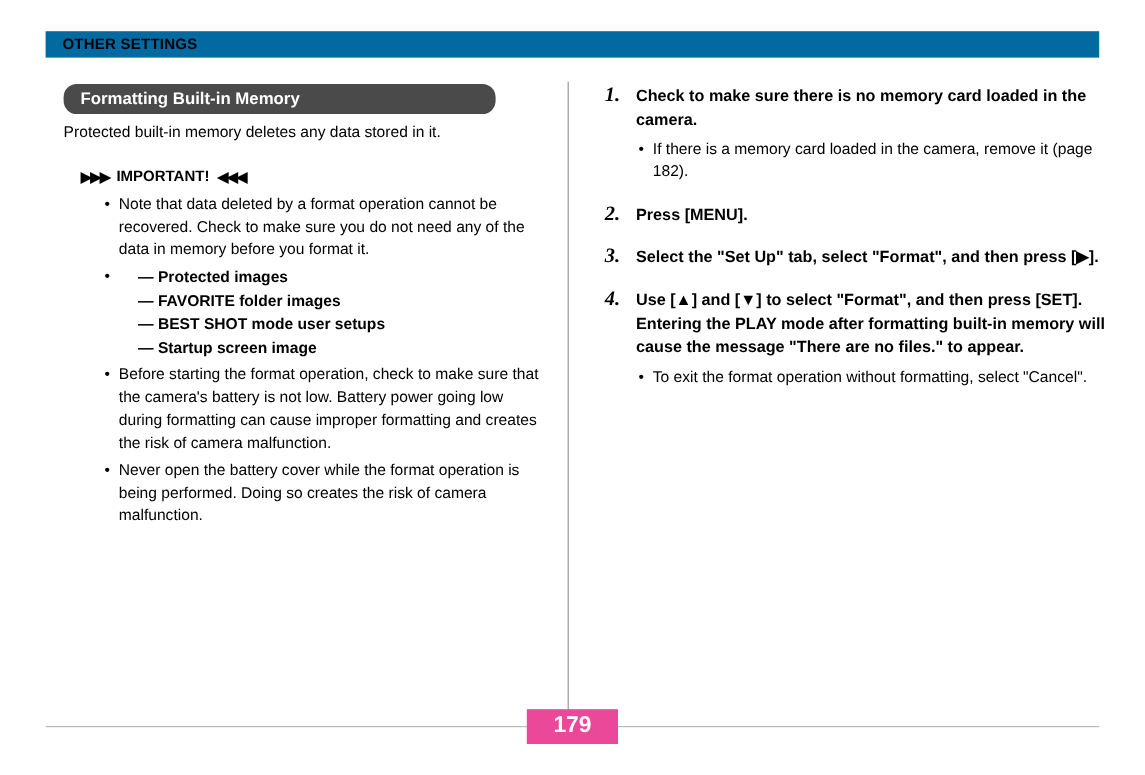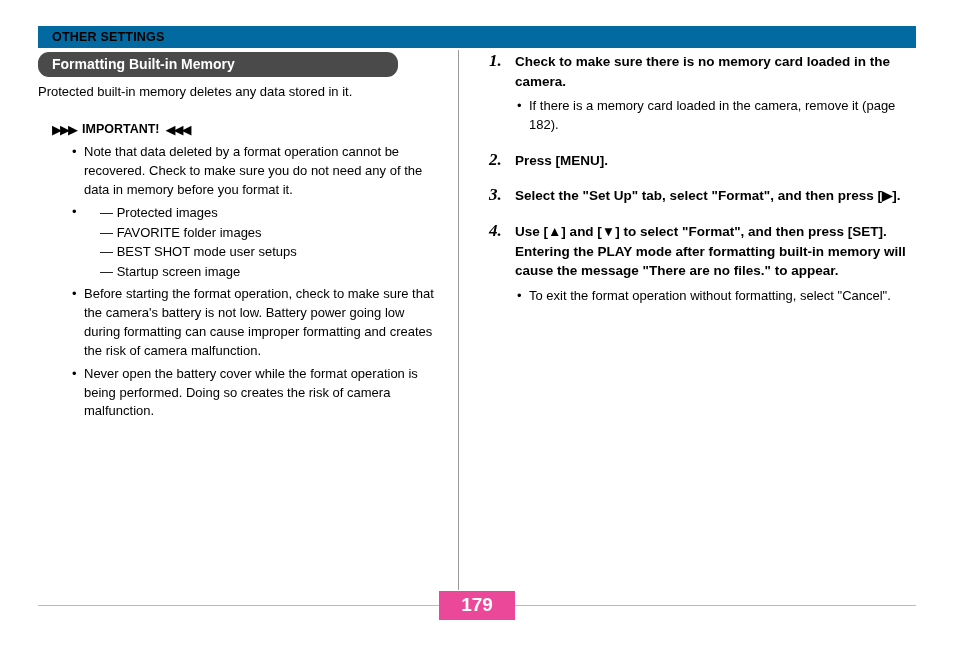--- a/index.html
+++ b/index.html
@@ -20,21 +20,22 @@
     display: flex;
     align-items: center;
     padding-left: 14px;
     font-weight: bold;
     font-size: 12.5px;
     letter-spacing: 0.2px;
   }
   .columns {
     display: flex;
     width: 100%;
-    padding-top: 4px;
+    padding-top: 22px;
+    margin-left: 15px;
   }
   .col-left {
     width: 420px;
     padding-right: 18px;
   }
   .divider {
     width: 1px;
     background: #999;
     height: 540px;
     margin-top: -2px;
@@ -75,21 +76,21 @@
     line-height: 1.45;
     margin-bottom: 4px;
     text-align: left;
   }
   .bullets li::before {
     content: "•";
     position: absolute;
     left: -12px;
     top: 0;
   }
-  .dashlist { padding-left: 16px; margin-top: 2px; }
+  .dashlist { padding-left: 16px; margin-top: 2px; font-weight: bold; }
   .dashlist div {
     font-size: 13px;
     line-height: 1.5;
   }
   .dashlist div::before { content: "— "; }
   
   .step {
     display: flex;
     gap: 8px;
     margin-bottom: 16px;

